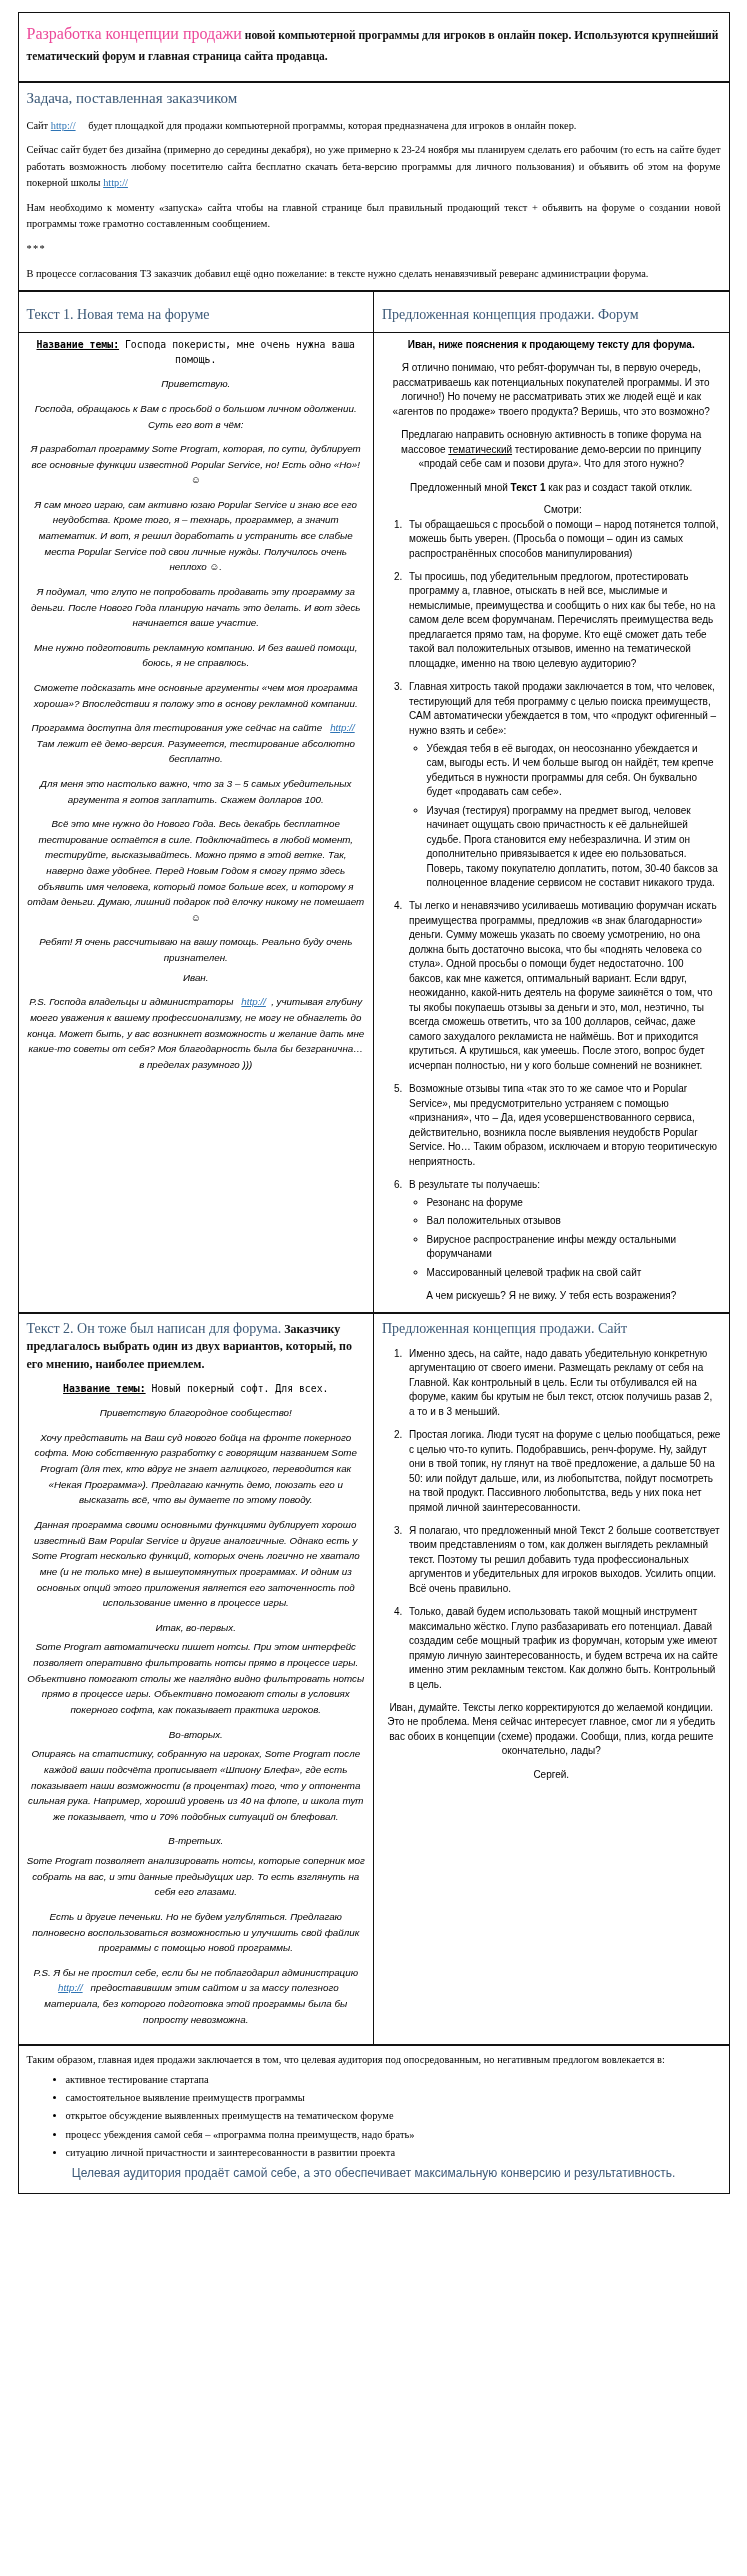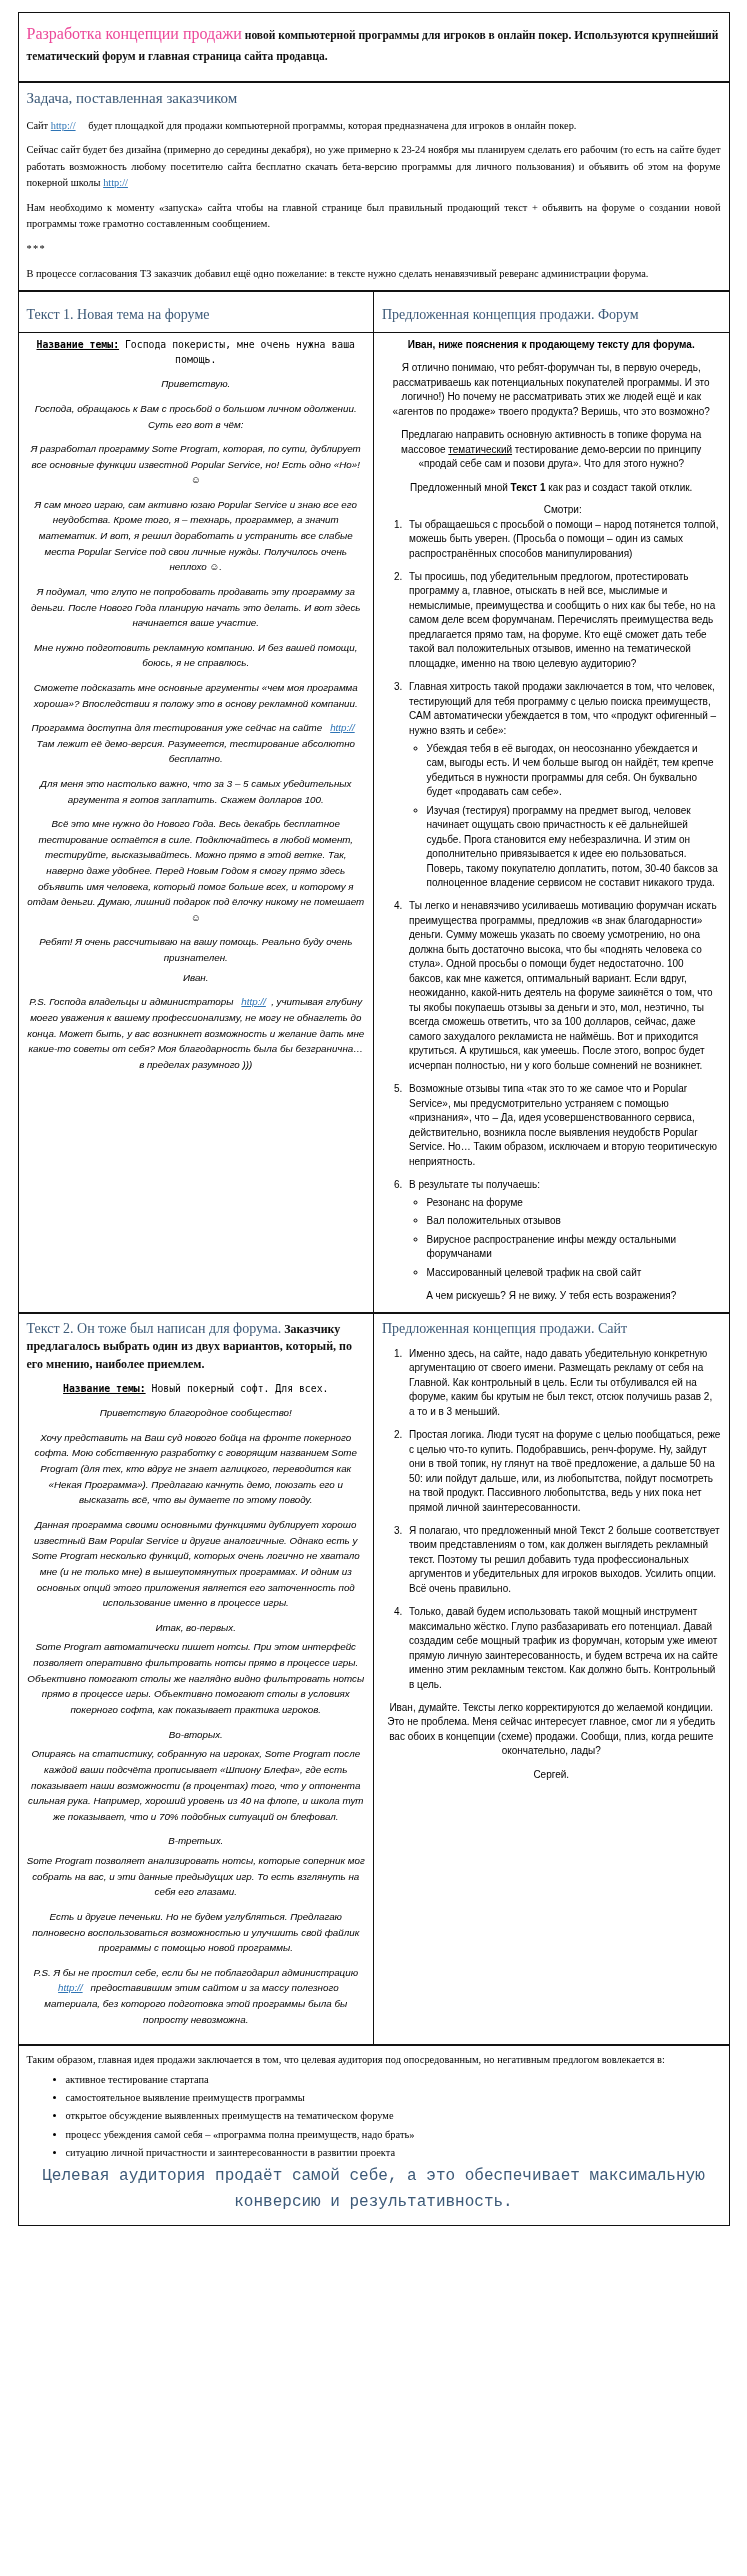--- a/index.html
+++ b/index.html
@@ -130,22 +130,22 @@
     line-height: 1.5;
   }
   ul.bullets-serif > li { margin-bottom: 2.7px; }
   .smotri {
     margin: 0 0 1.3px 23px;
     font-family: "Liberation Sans", sans-serif;
     font-size: 10px;
   }
   .final-accent {
     color: #3d5a78;
-    font-family: Liberation Mono, monospace;
-    font-size: 16px;
+    font-family: Liberation Sans, sans-serif;
+    font-size: 12px;
     line-height: 1.6;
     margin: 4px 0 1.3px 0;
   }
   .stars { letter-spacing: 1.3px; }
   .tight { margin-bottom: 4px; }
   .nomargin { margin-bottom: 0; margin-top: 9px; }
 </style>
 </head>
 <body>
 

